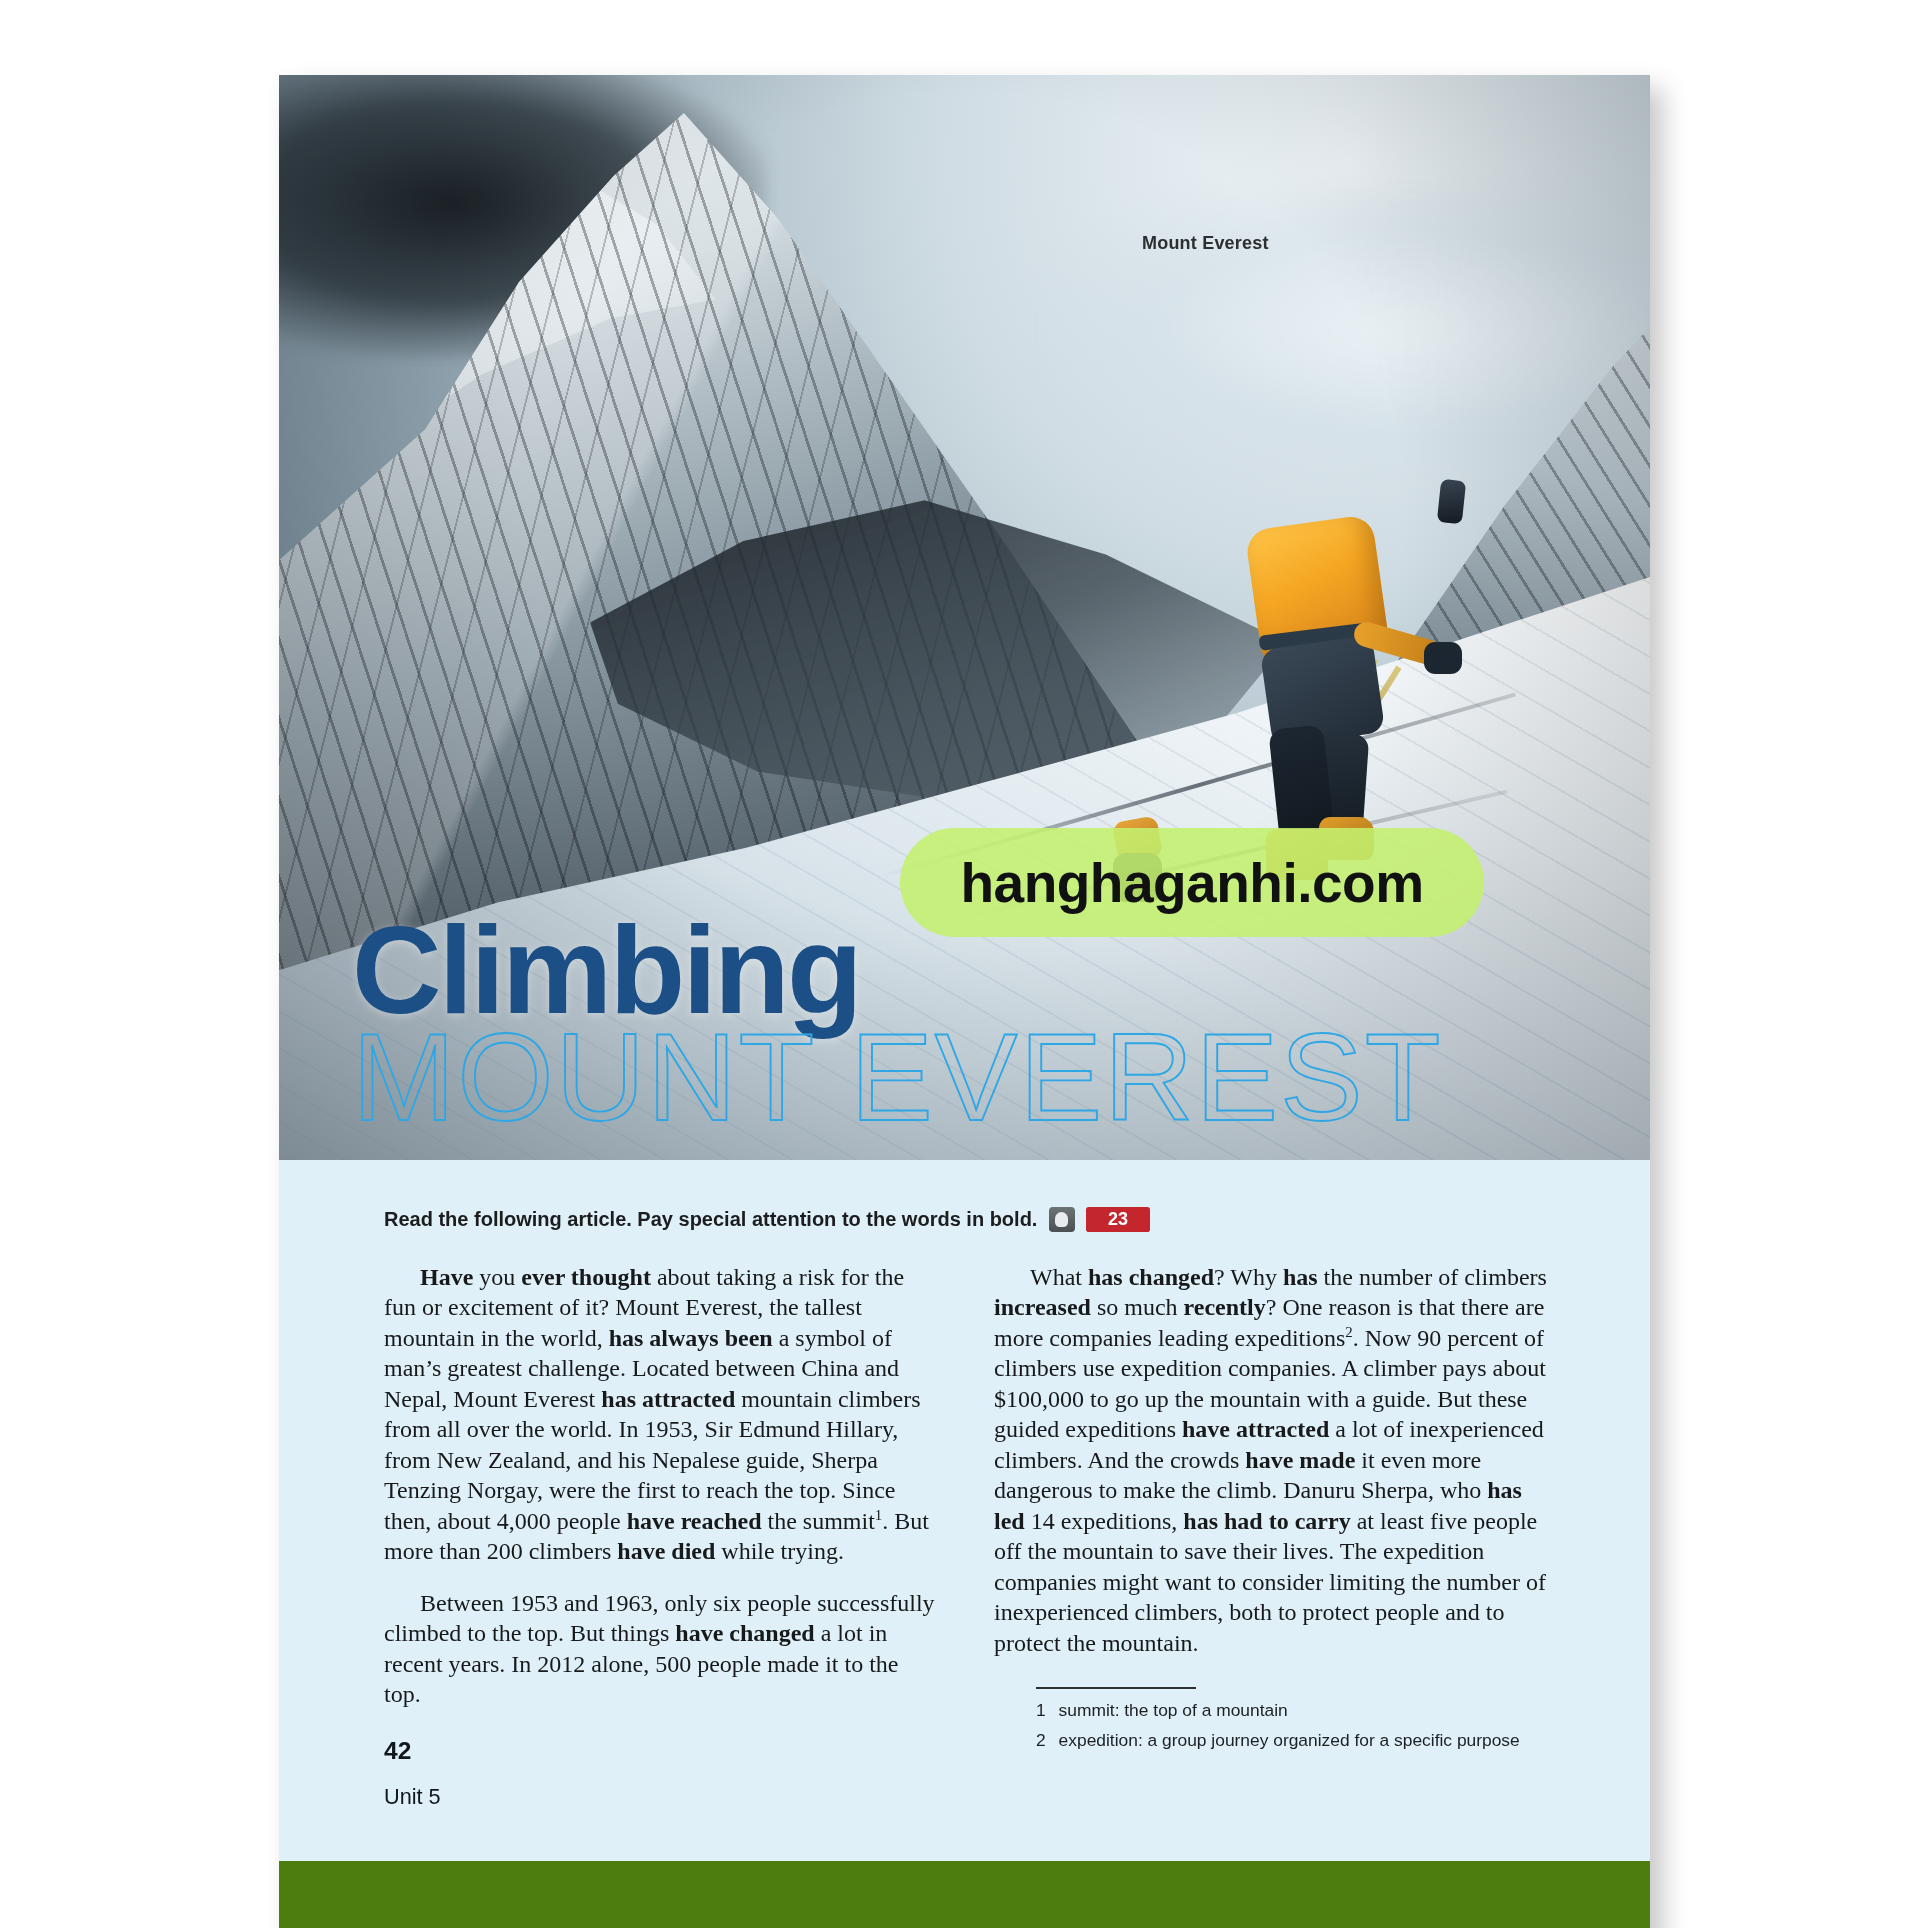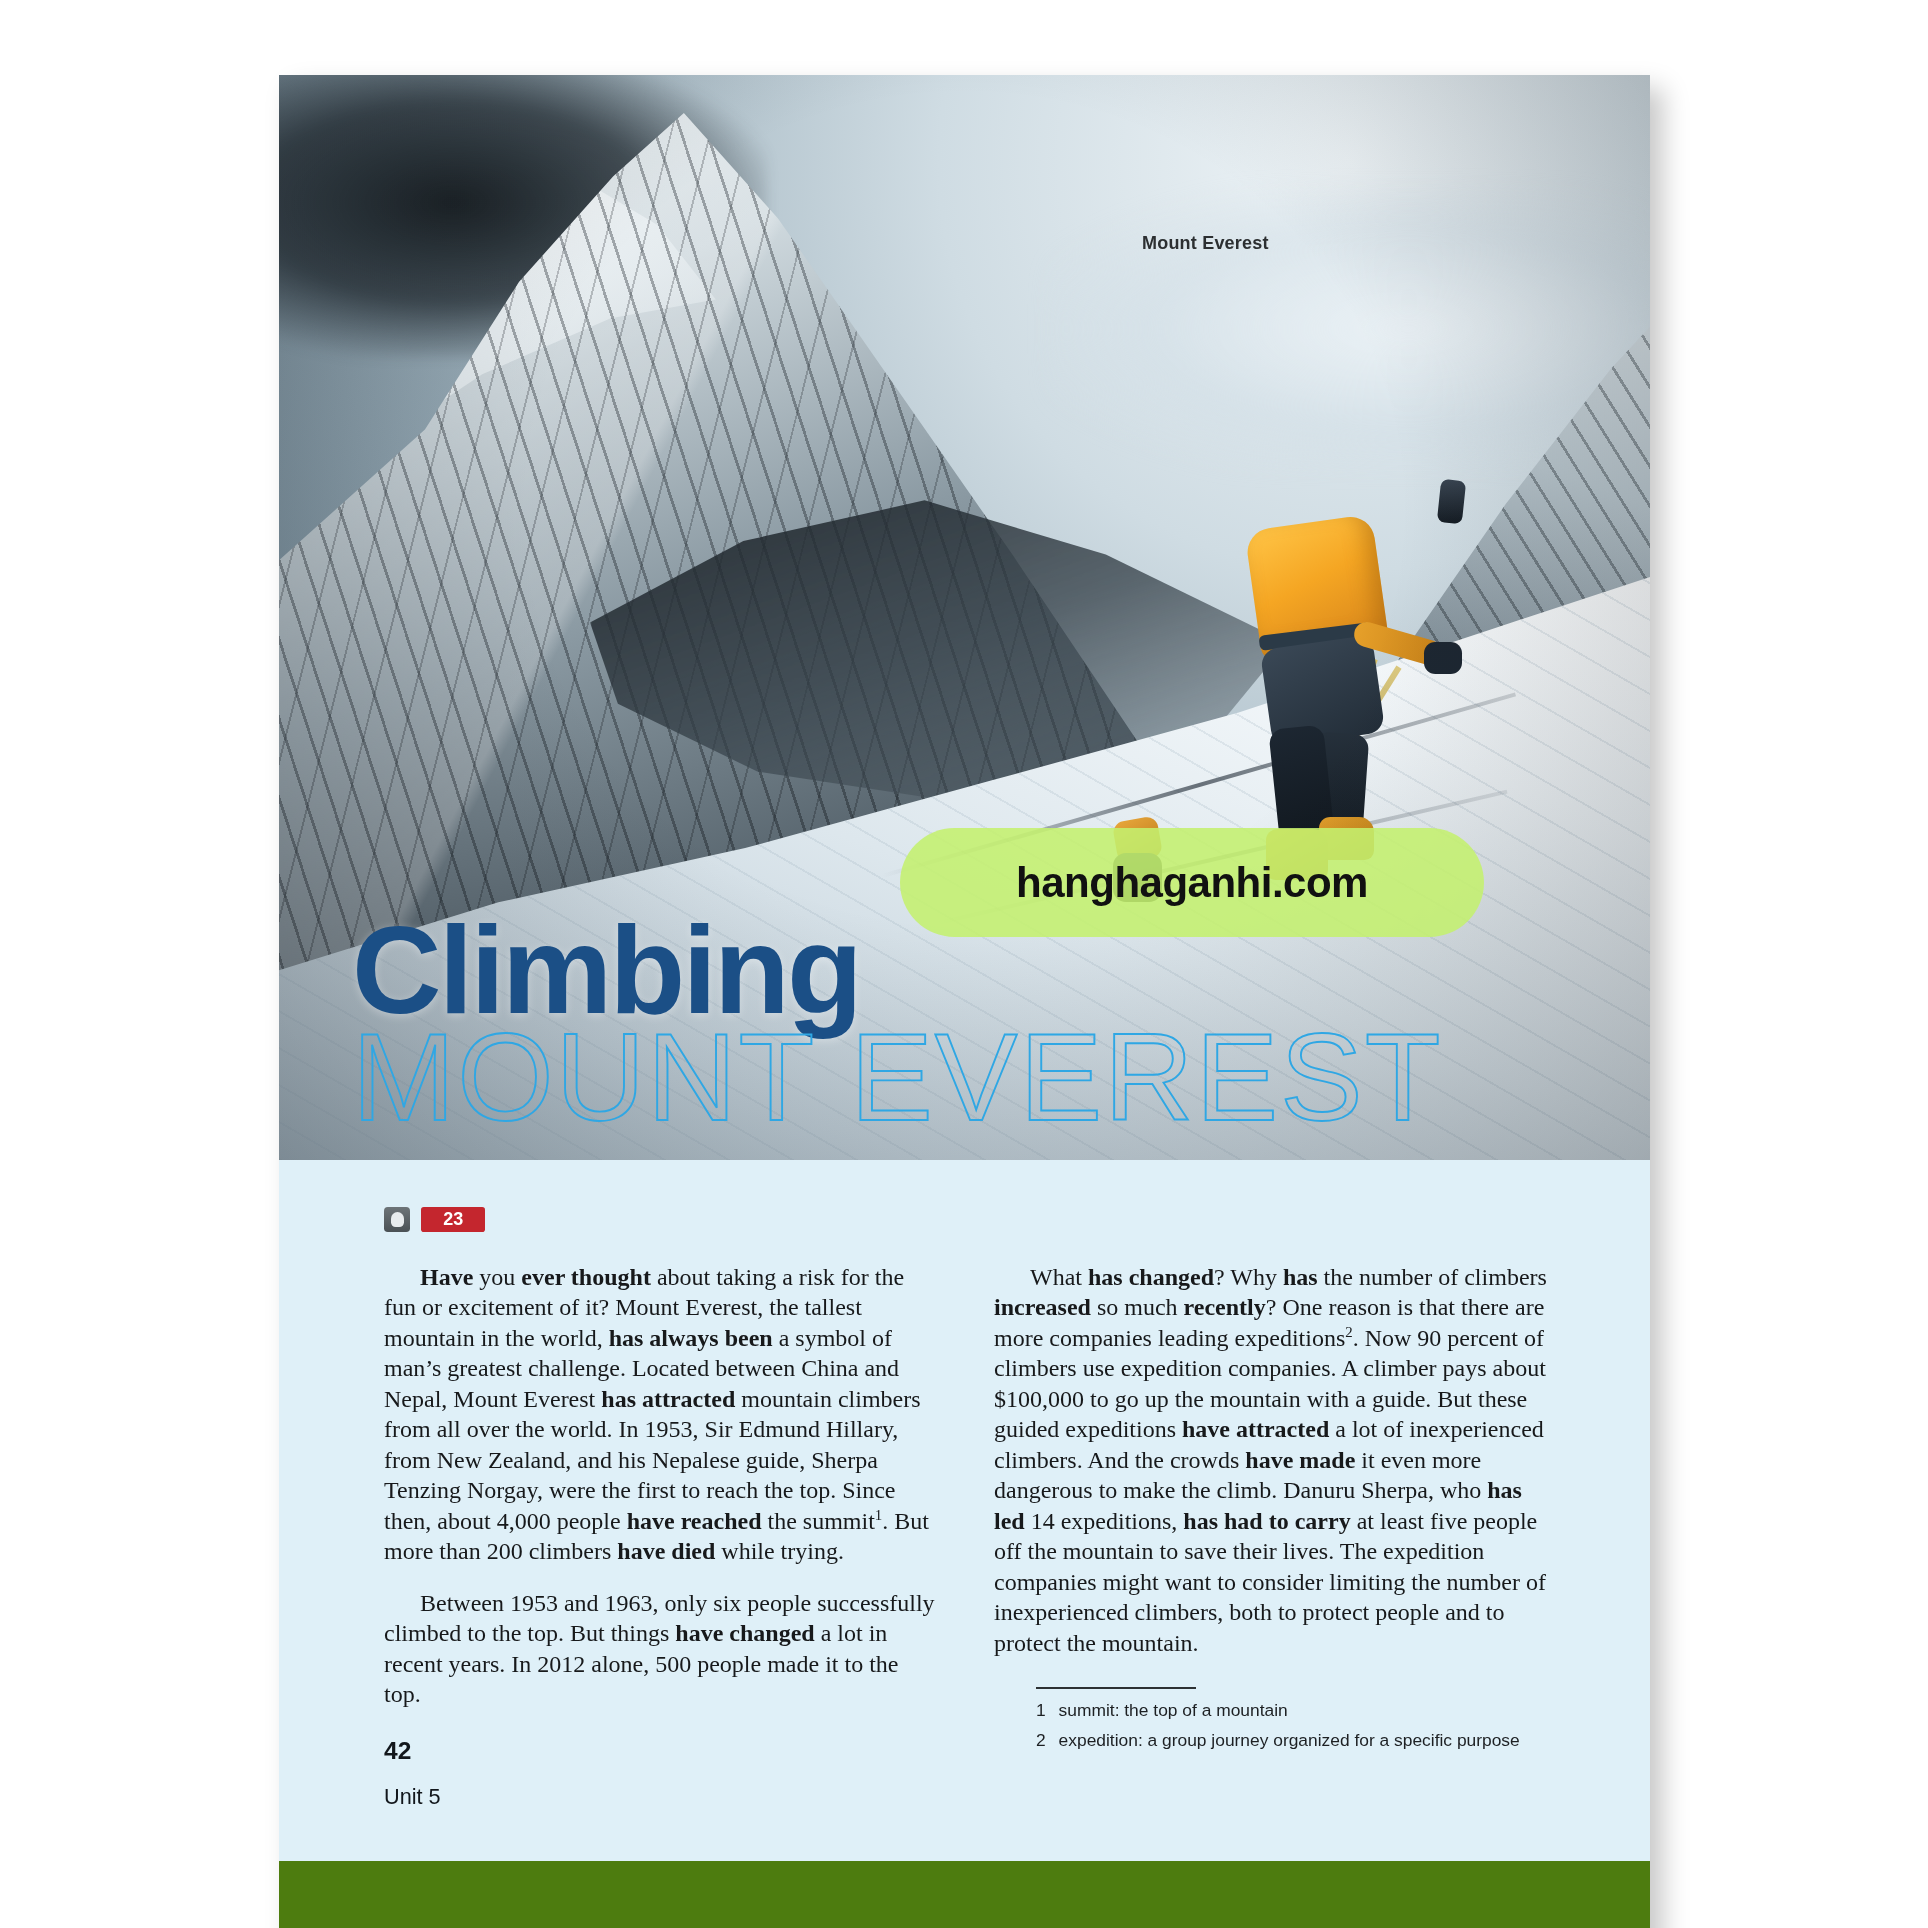--- a/index.html
+++ b/index.html
@@ -307,21 +307,21 @@
     width: 584px;
     height: 109px;
     background: rgba(196, 240, 110, 0.88);
     border-radius: 55px;
     display: flex;
     align-items: center;
     justify-content: center;
   }
   .watermark span {
     font-family: "Liberation Sans", sans-serif;
-    font-size: 42px;
+    font-size: 55px;
     font-weight: bold;
     color: #111111;
     letter-spacing: -0.5px;
   }
 
   
   .body-area {
     position: absolute;
     left: 0;
     top: 1085px;
@@ -478,20 +478,21 @@
     </div>
 
     <div class="watermark">
       <span>hanghaganhi.com</span>
     </div>
   </div>
 
   <div class="body-area">
 
     <div class="instruction">
+      <span>Read the following article. Pay special attention to the words in bold.</span>
       <span class="audio-icon"></span>
       <span class="track-badge">23</span>
     </div>
 
     <div class="columns">
       <div class="col" id="col-left">
           <p><b>Have</b><span> you </span><b>ever thought</b><span> about taking a risk for the fun or excitement of it? Mount Everest, the tallest mountain in the world, </span><b>has always been</b><span> a symbol of man’s greatest challenge. Located between China and Nepal, Mount Everest </span><b>has attracted</b><span> mountain climbers from all over the world. In 1953, Sir Edmund Hillary, from New Zealand, and his Nepalese guide, Sherpa Tenzing Norgay, were the first to reach the top. Since then, about 4,000 people </span><b>have reached</b><span> the summit</span><sup>1</sup><span>. But more than 200 climbers </span><b>have died</b><span> while trying.</span></p>
           <p><span>Between 1953 and 1963, only six people successfully climbed to the top. But things </span><b>have changed</b><span> a lot in recent years. In 2012 alone, 500 people made it to the top.</span></p>
         </div>
       <div class="col" id="col-right">

